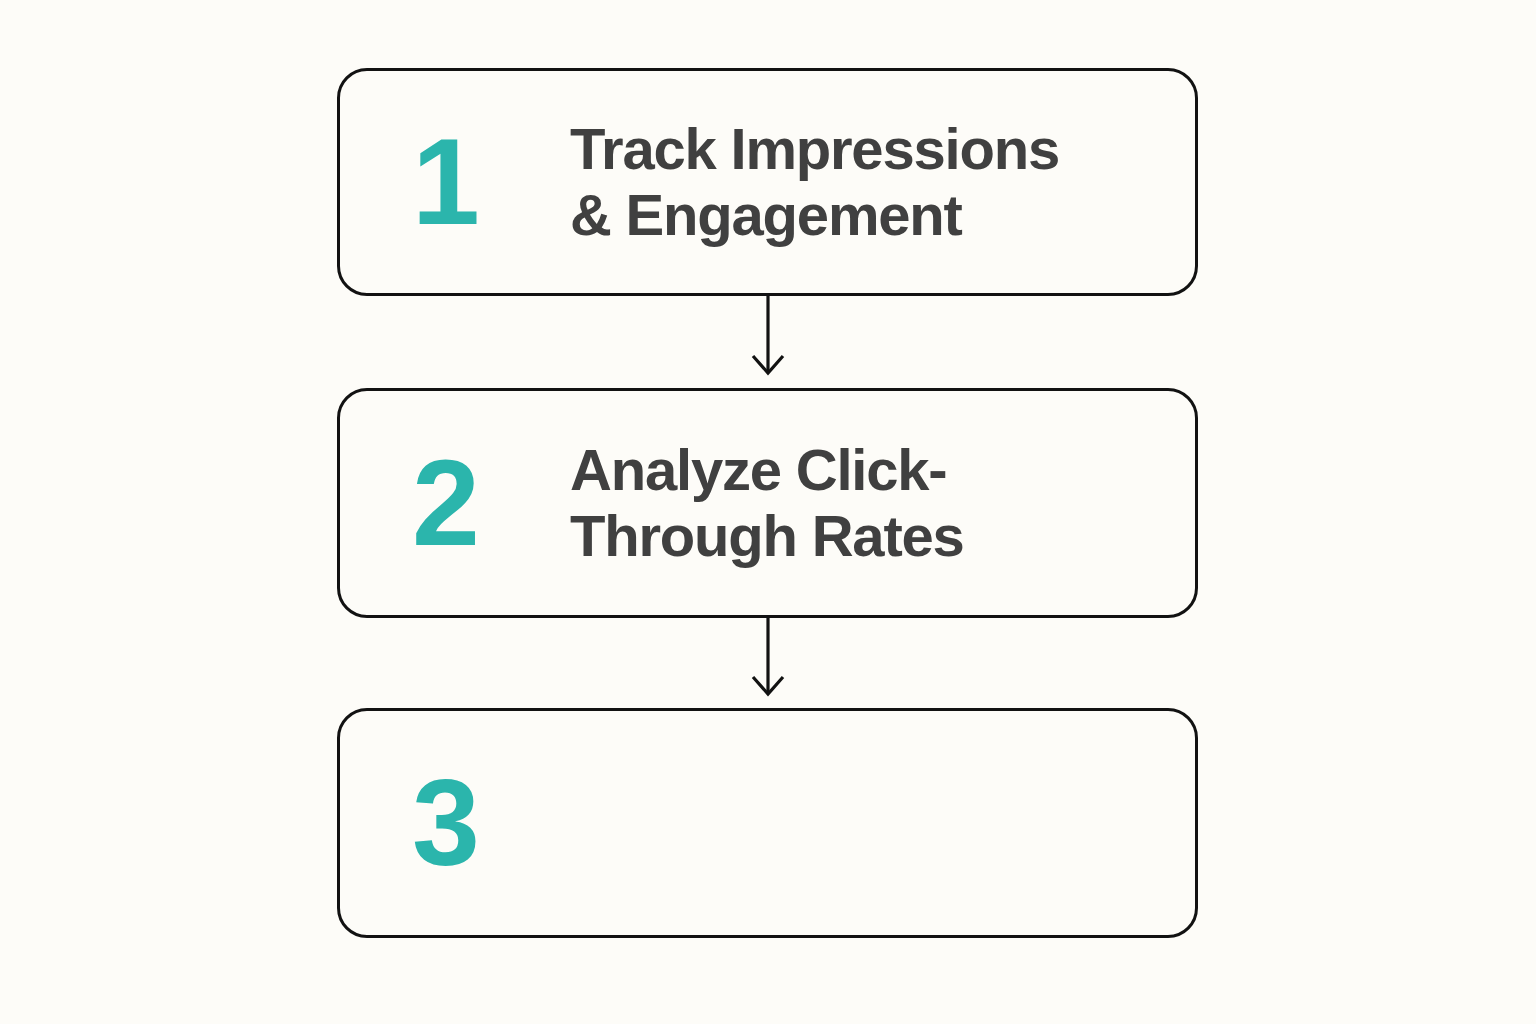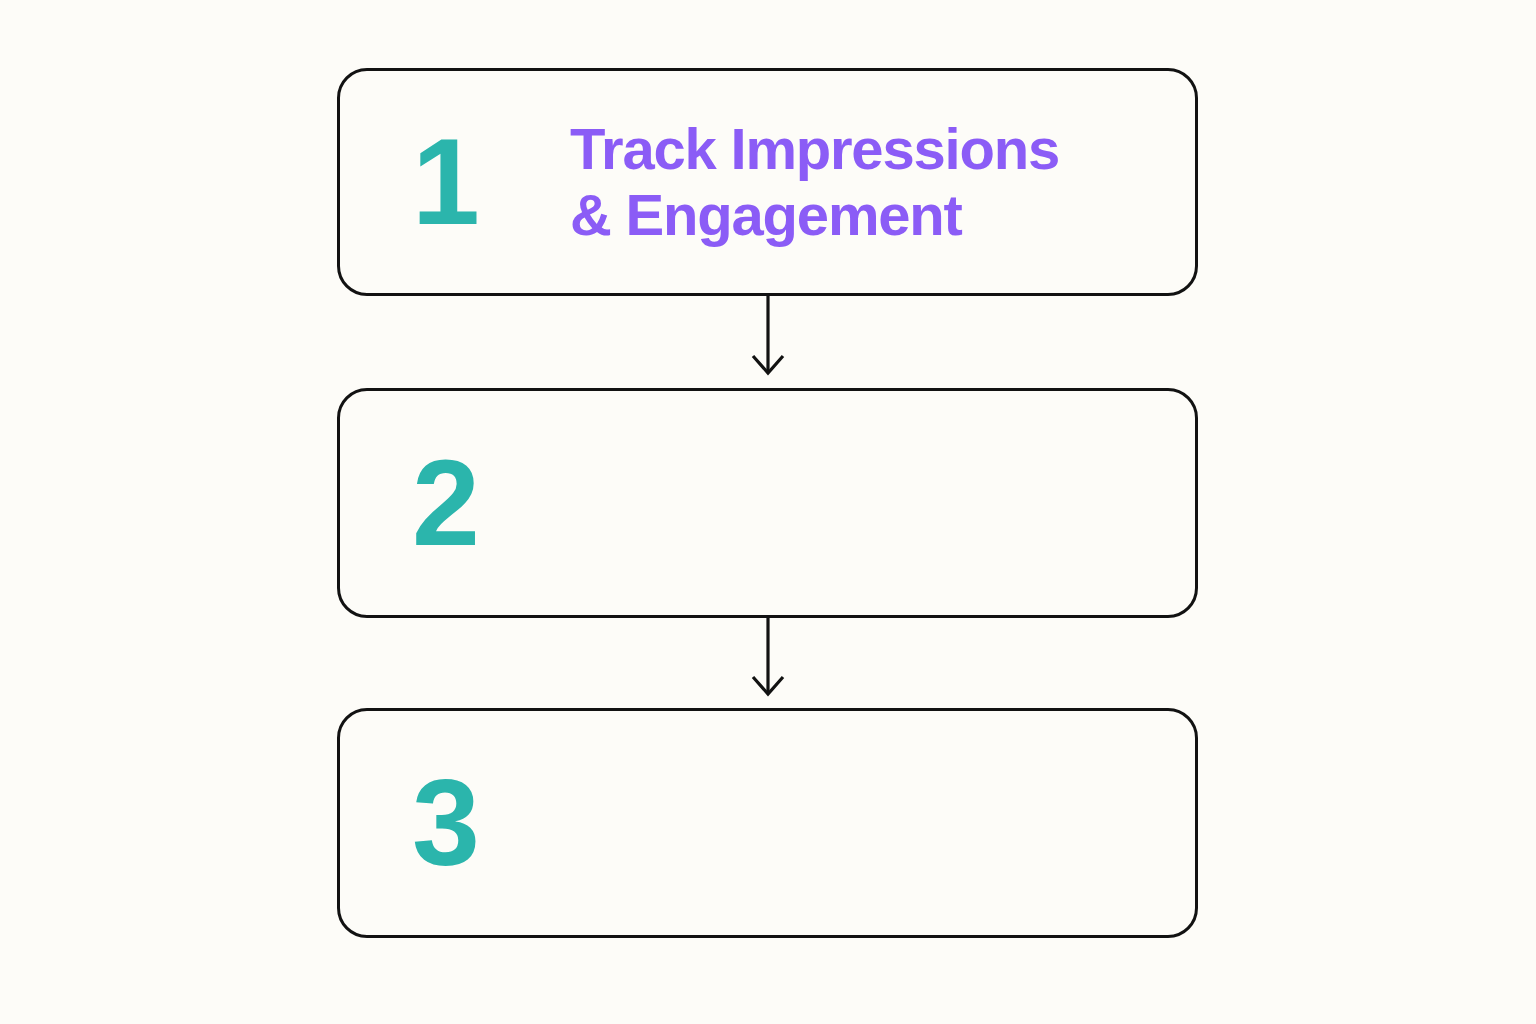--- a/index.html
+++ b/index.html
@@ -48,21 +48,21 @@
     font-size: 122px;
     font-weight: bold;
     line-height: 1;
     letter-spacing: -2px;
     text-align: left;
     user-select: none;
   }
 
   .step-label {
     flex: 1 1 auto;
-    color: #8b5cf6;
+    color: #404040;
     font-size: 58px;
     font-weight: bold;
     line-height: 1.13;
     letter-spacing: -1.2px;
     white-space: pre-line;
     margin-left: 8px;
     padding-right: 40px;
   }
 
   
@@ -88,20 +88,22 @@
 
   <div class="connector connector-1">
     <svg viewBox="0 0 62 92" preserveAspectRatio="none">
       <line x1="31" y1="0" x2="31" y2="76" stroke="#121212" stroke-width="3.2"></line>
       <polyline points="16,60 31,77 46,60" fill="none" stroke="#121212" stroke-width="3.2" stroke-linecap="butt" stroke-linejoin="miter"></polyline>
     </svg>
   </div>
 
   <div class="step-box step-2">
     <div class="step-number">2</div>
+    <div class="step-label">Analyze Click-
+Through Rates</div>
   </div>
 
   <div class="connector connector-2">
     <svg viewBox="0 0 62 90" preserveAspectRatio="none">
       <line x1="31" y1="0" x2="31" y2="75" stroke="#121212" stroke-width="3.2"></line>
       <polyline points="16,59 31,76 46,59" fill="none" stroke="#121212" stroke-width="3.2" stroke-linecap="butt" stroke-linejoin="miter"></polyline>
     </svg>
   </div>
 
   <div class="step-box step-3">

